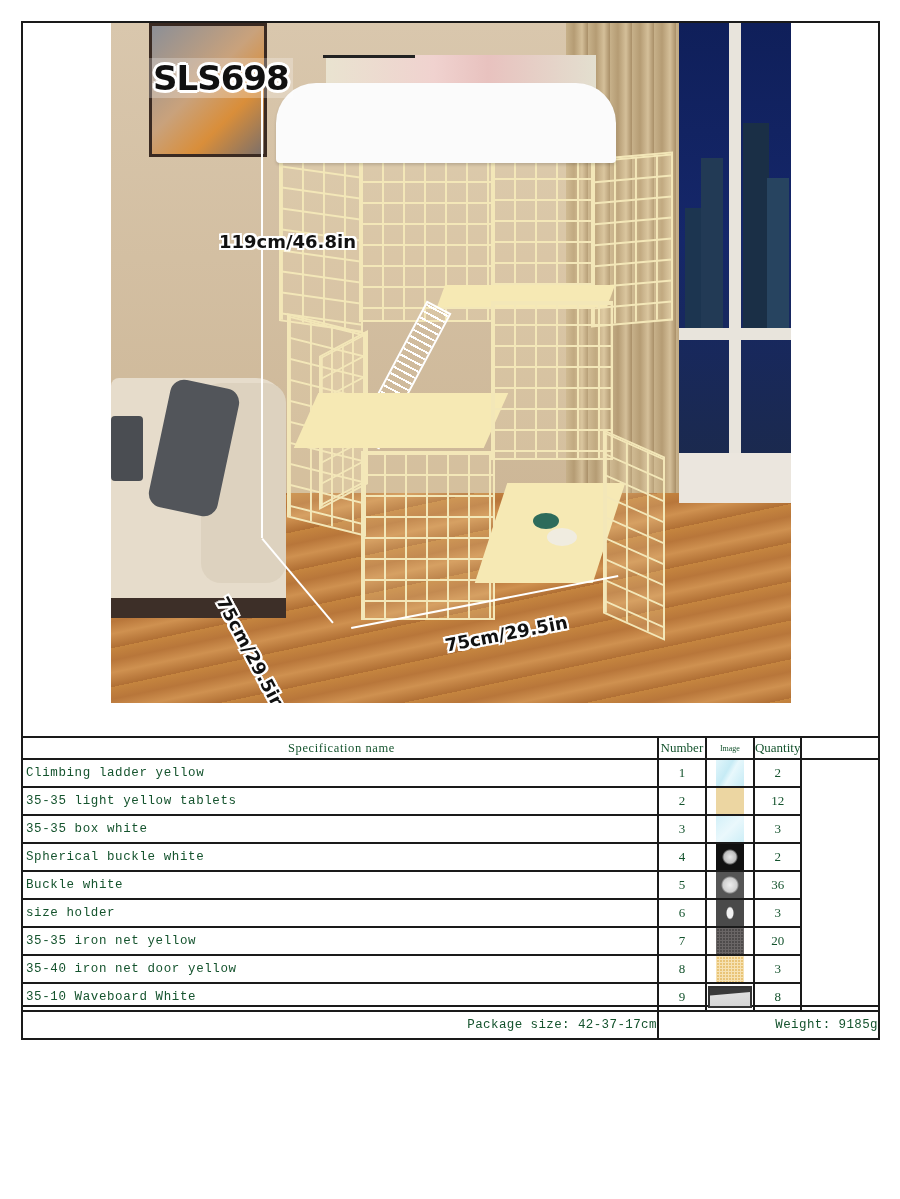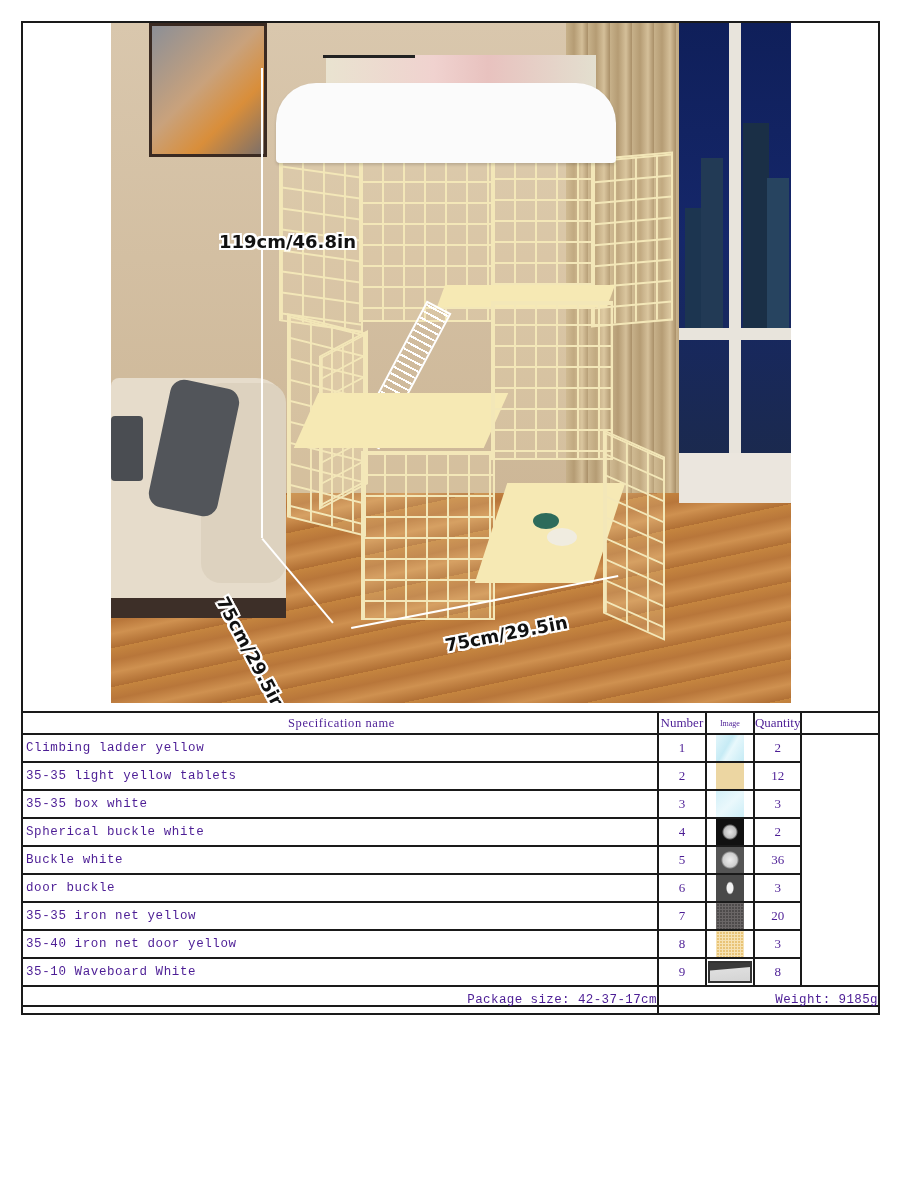--- a/index.html
+++ b/index.html
@@ -31,21 +31,21 @@
   .ladder { position:absolute; left:278px; top:275px; width:24px; height:150px; background:repeating-linear-gradient(0deg,#ffffff 0px,#ffffff 2px,transparent 2px,transparent 7px); border:2px solid #ffffff; transform:rotate(28deg); }
   .bowl1 { position:absolute; left:422px; top:490px; width:26px; height:16px; background:#2d6b5b; border-radius:50%; }
   .bowl2 { position:absolute; left:436px; top:505px; width:30px; height:18px; background:#f0ece0; border-radius:50%; }
   .dimline { position:absolute; background:#ffffff; height:2px; transform-origin:0 0; }
   .dim-label { position:absolute; font-family:"DejaVu Sans", sans-serif; font-weight:bold; color:#111; font-size:18px;
                text-shadow:-2px -2px 0 #fff, 2px -2px 0 #fff, -2px 2px 0 #fff, 2px 2px 0 #fff, 0 2px 0 #fff, 0 -2px 0 #fff, 2px 0 0 #fff, -2px 0 0 #fff; white-space:nowrap; }
   .model-badge { position:absolute; left:38px; top:35px; padding:0 4px; background:rgba(255,255,255,0.25); font-family:"DejaVu Sans", sans-serif; font-weight:bold; font-size:34px; color:#111; letter-spacing:-1px;
                  text-shadow:-2px -2px 0 #fff, 2px -2px 0 #fff, -2px 2px 0 #fff, 2px 2px 0 #fff, 0 3px 0 #fff, 0 -3px 0 #fff, 3px 0 0 #fff, -3px 0 0 #fff; }
 
   
-  table.spec { position:absolute; left:-2px; top:688px; width:859px; border-collapse:collapse; font-family:"Liberation Mono", monospace; color:#4c1d95; }
+  table.spec { position:absolute; left:-2px; top:713px; width:859px; border-collapse:collapse; font-family:"Liberation Mono", monospace; color:#14532d; }
   table.spec td, table.spec th { border:2px solid #1a1a1a; padding:0; height:26px; font-weight:normal; }
   table.spec th { height:20px; font-family:"Liberation Serif", serif; }
   .th-name { font-size:12px; text-align:center; letter-spacing:1px; }
   .th-small { font-size:8px; text-align:center; }
   .col-name { width:634px; font-size:12.5px; padding-left:3px !important; text-align:left; letter-spacing:0.6px; }
   .col-num { width:46px; text-align:center; font-size:13px; font-family:"Liberation Serif", serif; }
   .col-img { width:46px; }
   .col-qty { width:45px; text-align:center; font-size:13px; font-family:"Liberation Serif", serif; }
   .col-blank { width:76px; }
   .swatch { display:block; margin:0 auto; width:28px; height:26px; }
@@ -92,20 +92,21 @@
     <div class="platform" style="left:380px;top:460px;width:118px;height:100px;transform:skewX(-18deg);"></div>
     <div class="grid" style="left:492px;top:420px;width:58px;height:180px;transform:skewY(24deg);"></div>
     <div class="bowl1"></div>
     <div class="bowl2"></div>
     <div class="shelf-top"></div>
 
     <div class="dimline" style="left:150px;top:45px;width:2px;height:470px;"></div>
     <div class="dimline" style="left:152px;top:515px;width:110px;transform:rotate(50deg);"></div>
     <div class="dimline" style="left:240px;top:604px;width:272px;transform:rotate(-11deg);"></div>
 
+    <div class="model-badge">SLS698</div>
     <div class="dim-label" style="left:108px;top:208px;">119cm/46.8in</div>
     <div class="dim-label" style="left:120px;top:570px;transform:rotate(62deg);transform-origin:0 0;">75cm/29.5in</div>
     <div class="dim-label" style="left:333px;top:600px;transform:rotate(-11deg);">75cm/29.5in</div>
   </div>
 
   <table class="spec">
     <tbody>
         <tr>
       <th class="col-name th-name" style="text-align:center;padding-left:0;">Specification name</th>
       <th class="col-num th-small">Number</th>
@@ -149,21 +150,21 @@
     </tr>
     <tr>
       <td class="col-name">Buckle white</td>
       <td class="col-num">5</td>
       <td class="col-img">
             <span class="swatch" style="background:radial-gradient(circle at 50% 50%,#eeeeee 0px,#cfcfcf 7px,#555 9px);"></span>
           </td>
       <td class="col-qty">36</td>
     </tr>
     <tr>
-      <td class="col-name">door buckle</td>
+      <td class="col-name">size holder</td>
       <td class="col-num">6</td>
       <td class="col-img">
             <span class="swatch" style="background:radial-gradient(ellipse 3px 5px at 50% 50%,#f2f2f2 0px,#f2f2f2 3px,#4a4a4a 4px);"></span>
           </td>
       <td class="col-qty">3</td>
     </tr>
     <tr>
       <td class="col-name">35-35 iron net yellow</td>
       <td class="col-num">7</td>
       <td class="col-img">

